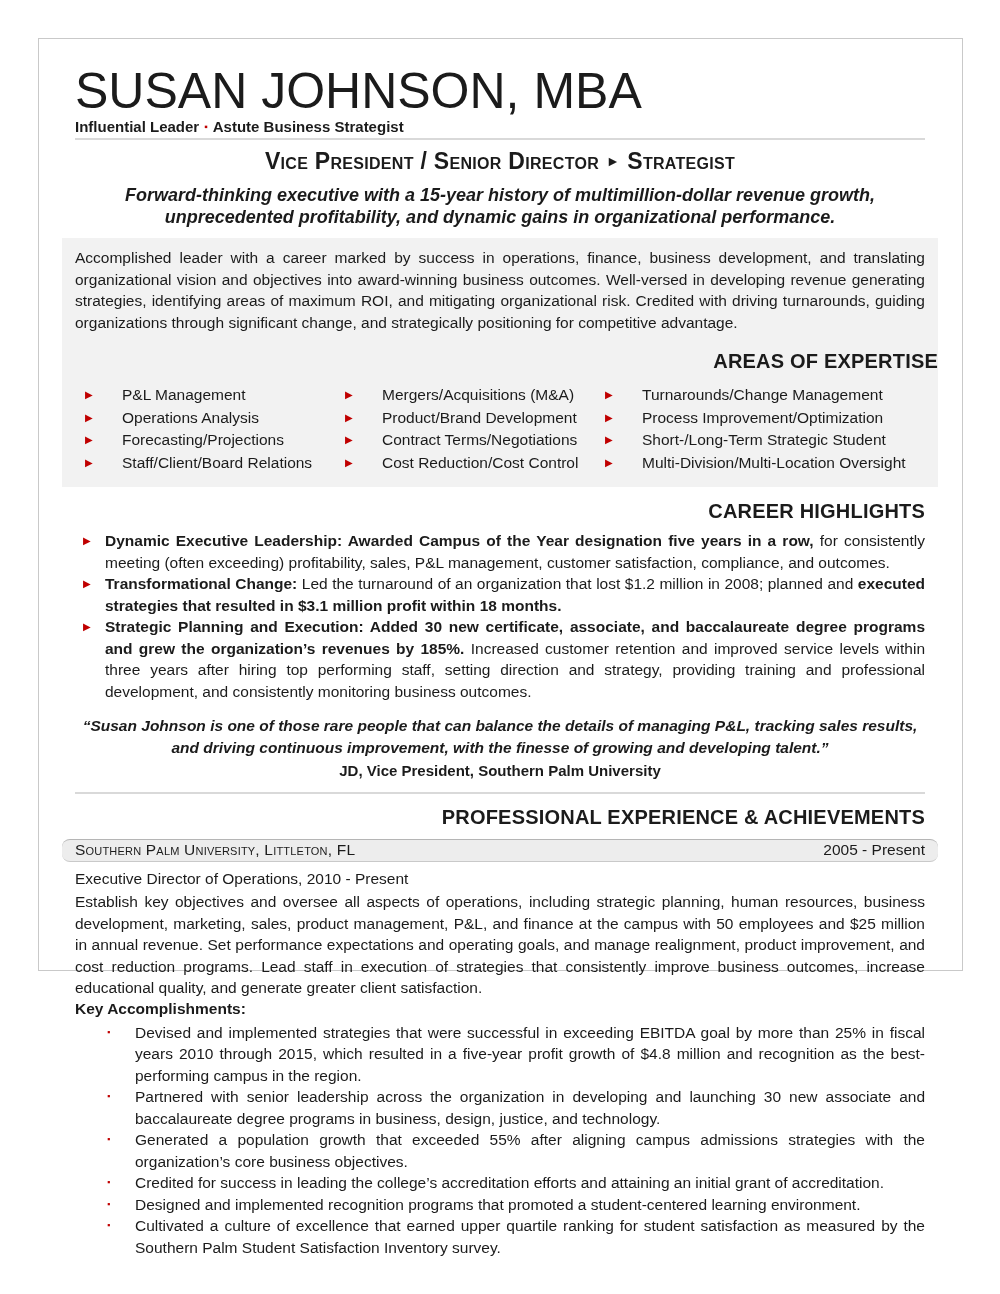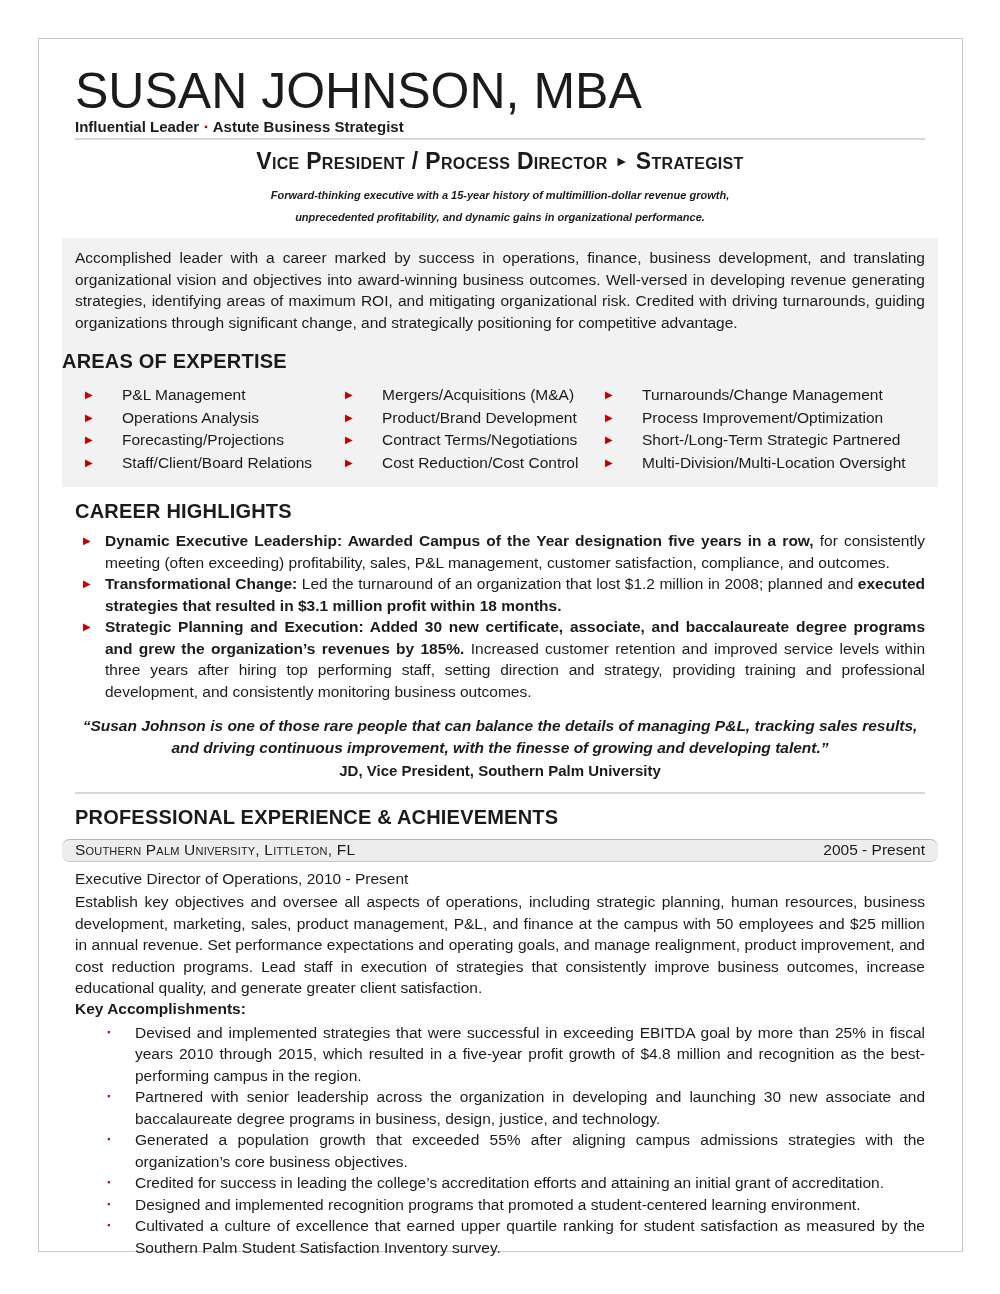--- a/index.html
+++ b/index.html
@@ -3,37 +3,37 @@
 <meta charset="utf-8">
 <style>
   * { box-sizing: border-box; }
   html,body { margin:0; padding:0; }
   body {
     width:1000px; height:1294px; background:#ffffff;
     font-family:"Liberation Sans", sans-serif; color:#1b1b1b;
     -webkit-font-smoothing:antialiased;
   }
   .page {
-    position:relative; width:925px; height:1214px;
+    position:relative; width:925px; height:933px;
     margin:38px 0 0 38px; border:1px solid #c9c9c9;
     padding:22px 37px 0 36px; background:#fff;
   }
   
   .name { font-size:50px; font-weight:400; line-height:1.04; letter-spacing:0; margin-top:4px; }
   .tagline { text-align:left; font-weight:bold; font-size:15px; margin-top:1px; }
   .sq { color:#c00000; font-size:10px; vertical-align:2px; padding:0 5px; }
   .rule { height:2px; background:#d9d9d9; margin-top:3px; }
   .title-line { text-align:center; font-weight:bold; font-size:23px; font-variant:small-caps; margin-top:8px; letter-spacing:.3px; }
   .title-line .tarrow { font-size:14px; vertical-align:3px; padding:0 7px; font-variant:normal; }
-  .intro { text-align:center; font-weight:bold; font-style:italic; font-size:11px; line-height:22px; margin-top:9px; }
+  .intro { text-align:center; font-weight:bold; font-style:italic; font-size:18px; line-height:22px; margin-top:9px; }
   
   .bleed { margin-left:-13px; margin-right:-13px; }
   .summary-box { background:#f2f2f2; margin-top:10px; padding:9px 13px 10px 13px; font-size:15.5px; line-height:21.5px; text-align:justify; }
   .expertise-wrap { background:#f2f2f2; padding:0 0 13px 0; }
-  .section-heading { text-align:left; font-weight:bold; font-size:20px; letter-spacing:.2px; }
+  .section-heading { text-align:right; font-weight:bold; font-size:20px; letter-spacing:.2px; }
   .expertise-wrap .section-heading { padding-top:7px; }
   .exp-grid { display:flex; padding:11px 10px 0 23px; }
   .exp-col { display:flex; flex-direction:column; }
   .exp-col-0, .exp-col-1 { width:260px; }
   .exp-col-2 { flex:1; }
   .exp-item { display:flex; font-size:15.5px; line-height:22.5px; }
   .exp-item .bullet { width:37px; flex:none; color:#c00000; font-size:10px; line-height:22.5px; }
   
   .ch-heading { margin-top:13px; }
   .hl-list { margin:7px 0 0 0; padding:0; list-style:none; }
@@ -68,21 +68,21 @@
 
   <div class="name">SUSAN JOHNSON, MBA</div>
 
   <div class="tagline">
     <span>Influential Leader</span><span class="sq">▪</span><span>Astute Business Strategist</span>
   </div>
 
   <div class="rule"></div>
 
   <div class="title-line">
-    <span>Vice President / Process Director</span><span class="tarrow">►</span><span>Strategist</span>
+    <span>Vice President / Senior Director</span><span class="tarrow">►</span><span>Strategist</span>
   </div>
 
   <div class="intro">
     <div>Forward-thinking executive with a 15-year history of multimillion-dollar revenue growth,</div>
     <div>unprecedented profitability, and dynamic gains in organizational performance.</div>
   </div>
 
   <div class="summary-box bleed">Accomplished leader with a career marked by success in operations, finance, business development, and translating organizational vision and objectives into award-winning business outcomes. Well-versed in developing revenue generating strategies, identifying areas of maximum ROI, and mitigating organizational risk. Credited with driving turnarounds, guiding organizations through significant change, and strategically positioning for competitive advantage.</div>
 
   <div class="expertise-wrap bleed">
@@ -128,21 +128,21 @@
           <div class="exp-item">
             <span class="bullet">▶</span>
             <span class="txt">Turnarounds/Change Management</span>
           </div>
           <div class="exp-item">
             <span class="bullet">▶</span>
             <span class="txt">Process Improvement/Optimization</span>
           </div>
           <div class="exp-item">
             <span class="bullet">▶</span>
-            <span class="txt">Short-/Long-Term Strategic Partnered</span>
+            <span class="txt">Short-/Long-Term Strategic Student</span>
           </div>
           <div class="exp-item">
             <span class="bullet">▶</span>
             <span class="txt">Multi-Division/Multi-Location Oversight</span>
           </div>
         </div>
       </div>
   </div>
 
   <div class="section-heading ch-heading">CAREER HIGHLIGHTS</div>

